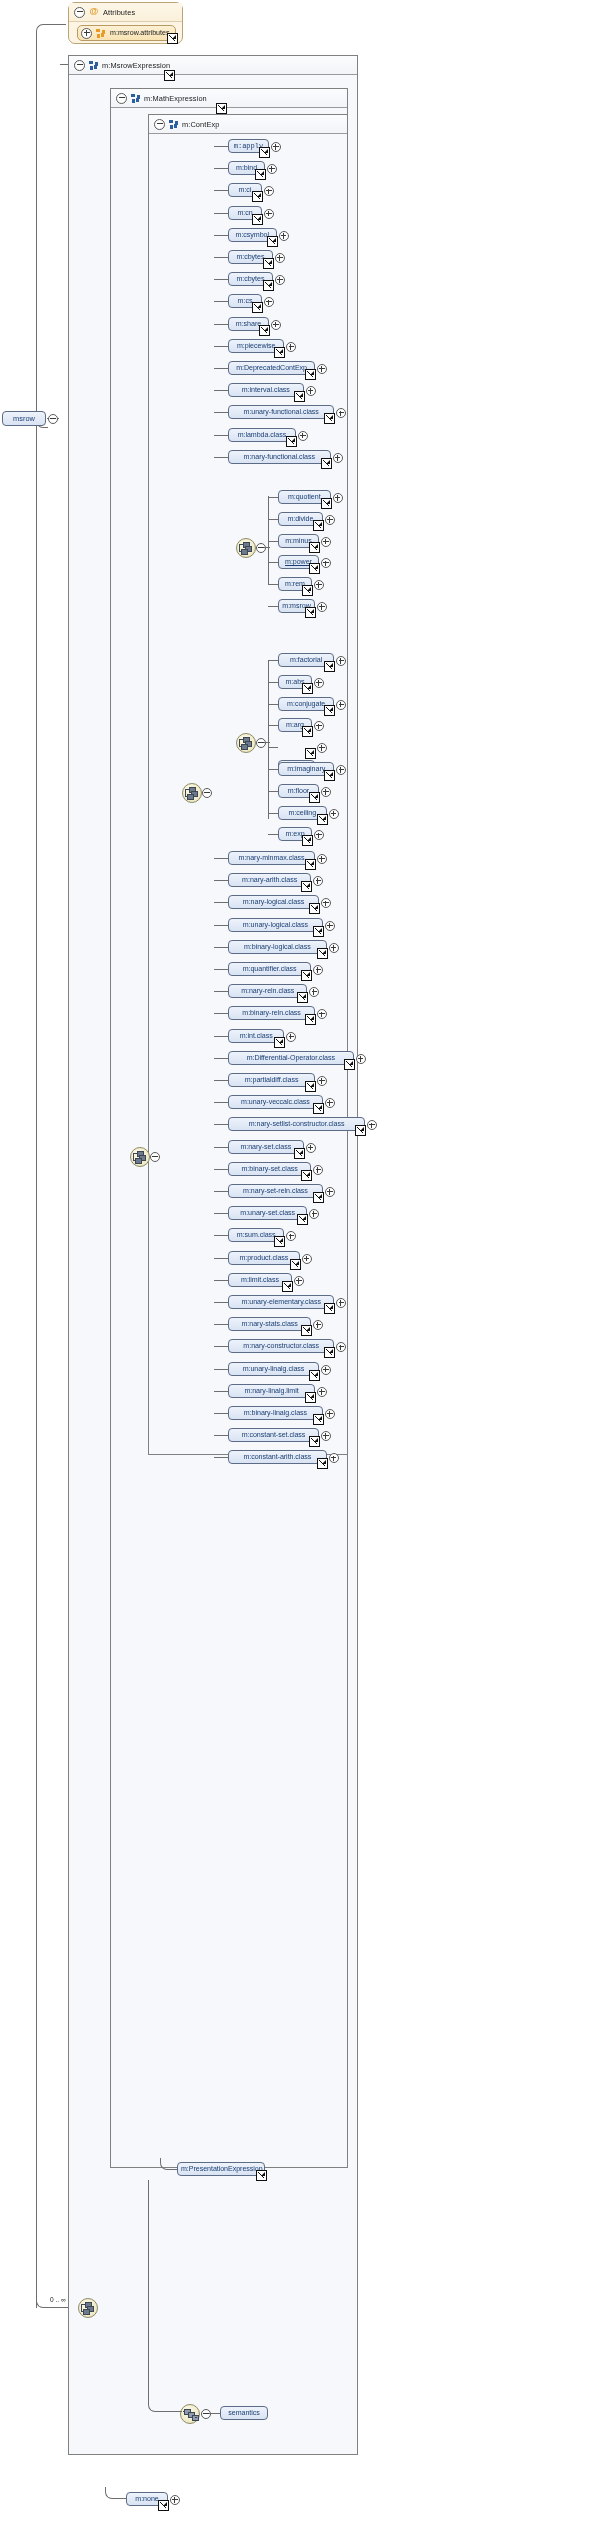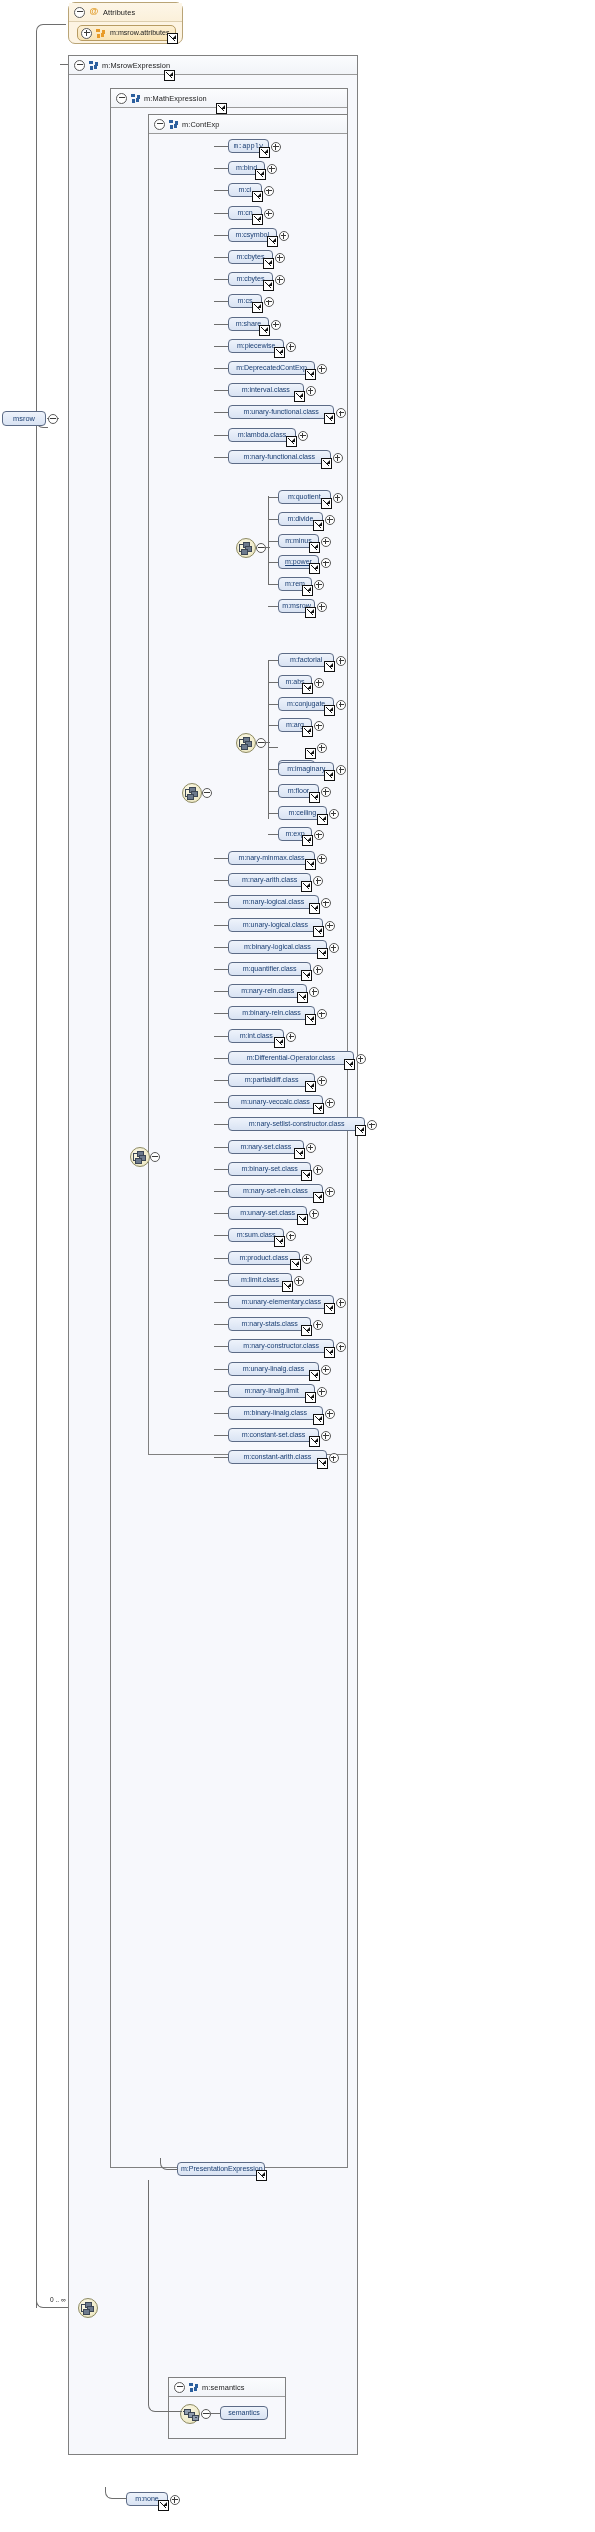--- a/index.html
+++ b/index.html
@@ -251,32 +251,20 @@
           <i class="b"></i>
           <i class="c"></i>
           <i class="d"></i>
       </span>
       <span class="lbl">m:ContExp</span>
     </div>
   </div>
 
 
 
-  <div class="grpbox" style="left:168px;top:2377px;width:118px;height:62px;">
-    <div class="grphdr">
-      <span class="pm"></span>
-      <span class="gsq">
-        <i class="a"></i>
-          <i class="b"></i>
-          <i class="c"></i>
-          <i class="d"></i>
-      </span>
-      <span class="lbl">m:semantics</span>
-    </div>
-  </div>
 
   <div class="rootpill" style="left:2px;top:411px;width:44px;">
     <span>msrow</span>
   </div>
   <span class="dot" style="left:48px;top:414px;"></span>
 
   <span class="occ" style="left:50px;top:2296px;">0 .. ∞</span>
 
   <div class="comp" style="left:78px;top:2298px;">
     <span class="ic">

